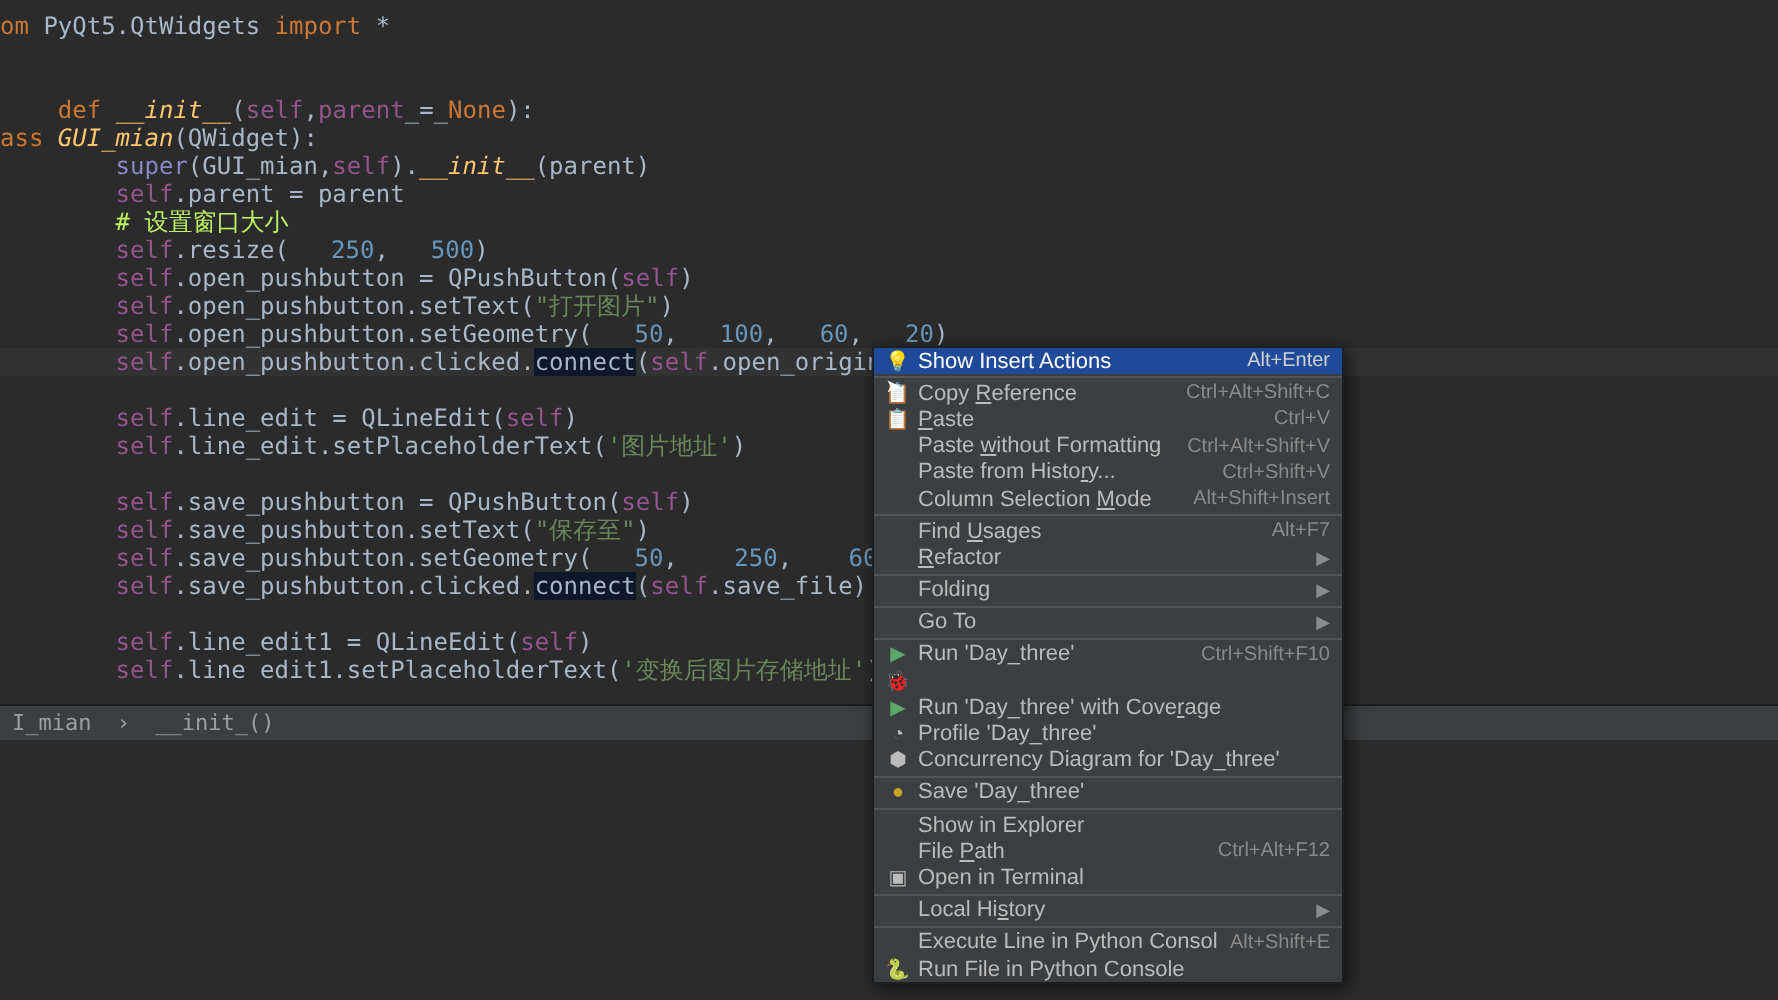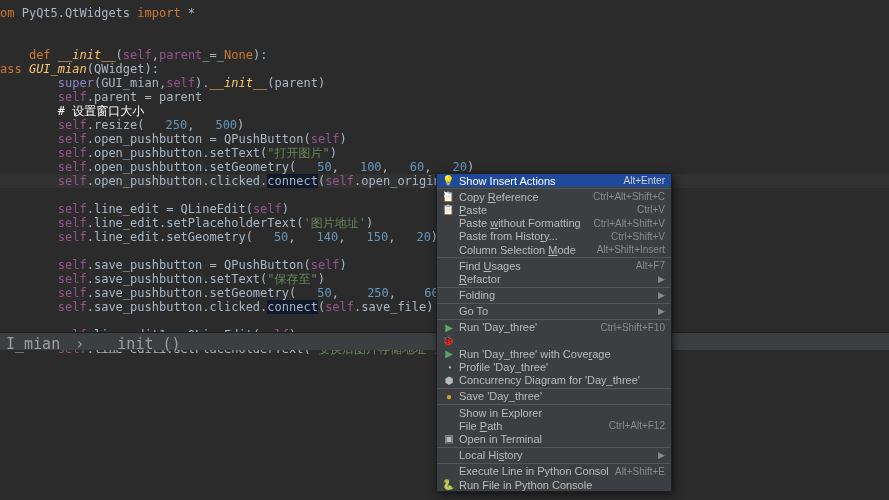--- a/index.html
+++ b/index.html
@@ -16,34 +16,34 @@
 .editor {
   padding: 6px 0 0 0;
   line-height: 14px;
 }
 .line { white-space: pre; padding-left: 0; }
 .kw { color: #cc7832; }
 .fn { color: #ffc66d; font-style: italic; }
 .self { color: #94558d; }
 .str { color: #6a8759; }
 .num { color: #6897bb; margin-left: 21px; }
-.comment { color: #ffffff; }
+.comment { color: #bef264; }
 .builtin { color: #8888c6; }
 .hl-connect { background: #0f172a; }
 .caret-line { background: #323232; }
 .breadcrumb {
   position: absolute;
-  top: 332px;
+  top: 352px;
   left: 0;
   right: 0;
   height: 18px;
   background: #3c3f41;
   border-top: 1px solid #1e1e1e;
   color: #9e9e9e;
-  font-size: 15px;
+  font-size: 11px;
   padding: 2px 6px;
 }
 .breadcrumb span { margin-right: 6px; }
 .ctx-menu {
   position: absolute;
   top: 173px;
   left: 436px;
   width: 236px;
   background: #3c3f41;
   border: 1px solid #1e1f22;
@@ -102,21 +102,20 @@
     <div class="line">        <span class="self">self</span><span>.parent = parent</span></div>
     <div class="line">        <span class="comment"># 设置窗口大小</span></div>
     <div class="line">        <span class="self">self</span><span>.resize(</span><span class="num">250</span><span>,</span><span class="num">500</span><span>)</span></div>
     <div class="line">        <span class="self">self</span><span>.open_pushbutton = QPushButton(</span><span class="self">self</span><span>)</span></div>
     <div class="line">        <span class="self">self</span><span>.open_pushbutton.setText(</span><span class="str">"打开图片"</span><span>)</span></div>
     <div class="line">        <span class="self">self</span><span>.open_pushbutton.setGeometry(</span><span class="num">50</span><span>,</span><span class="num">100</span><span>,</span><span class="num">60</span><span>,</span><span class="num">20</span><span>)</span></div>
     <div class="line caret-line">        <span class="self">self</span><span>.open_pushbutton.clicked.</span><span class="hl-connect">connect</span><span>(</span><span class="self">self</span><span>.open_origin_file)</span></div>
     <div class="line">&nbsp;</div>
     <div class="line">        <span class="self">self</span><span>.line_edit = QLineEdit(</span><span class="self">self</span><span>)</span></div>
     <div class="line">        <span class="self">self</span><span>.line_edit.setPlaceholderText(</span><span class="str">'图片地址'</span><span>)</span></div>
-    <div class="line">        <span class="self">self</span><span>.line_edit.setGeometry(</span><span class="num">50</span><span>,</span><span class="num">140</span><span>,</span><span class="num">150</span><span>,</span><span class="num">20</span><span>)</span></div>
     <div class="line">&nbsp;</div>
     <div class="line">        <span class="self">self</span><span>.save_pushbutton = QPushButton(</span><span class="self">self</span><span>)</span></div>
     <div class="line">        <span class="self">self</span><span>.save_pushbutton.setText(</span><span class="str">"保存至"</span><span>)</span></div>
     <div class="line">        <span class="self">self</span><span>.save_pushbutton.setGeometry(</span><span class="num">50</span><span>, </span><span class="num">250</span><span>, </span><span class="num">60</span><span>, </span><span class="num">20</span><span>)</span></div>
     <div class="line">        <span class="self">self</span><span>.save_pushbutton.clicked.</span><span class="hl-connect">connect</span><span>(</span><span class="self">self</span><span>.save_file)</span></div>
     <div class="line">&nbsp;</div>
     <div class="line">        <span class="self">self</span><span>.line_edit1 = QLineEdit(</span><span class="self">self</span><span>)</span></div>
     <div class="line">        <span class="self">self</span><span>.line edit1.setPlaceholderText(</span><span class="str">'变换后图片存储地址'</span><span>)</span></div>
   </div>
 

